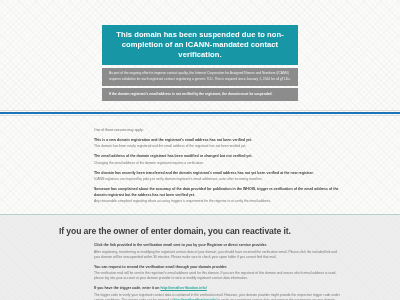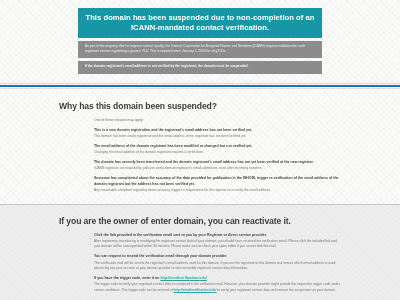--- a/index.html
+++ b/index.html
@@ -18,22 +18,22 @@
     color: #4a4a4a;
   }
   .page {
     position: relative;
     width: 400px;
     height: 300px;
   }
 
   
   .notice-wrap {
-    width: 244px;
-    margin: 8px auto 0 auto;
+    width: 196px;
+    margin: 25px auto 0 auto;
   }
   .notice-banner {
     background: #1796a6;
     color: #ffffff;
     text-align: center;
     font-size: 7.6px;
     line-height: 1.38;
     font-weight: bold;
     padding: 4.5px 6px 4.5px 6px;
     letter-spacing: 0.05px;
@@ -133,21 +133,20 @@
   </div>
 
   <div class="divider-zone">
     <div class="rule-thin"></div>
     <div class="rule-blue"></div>
     <div class="rule-thin2"></div>
   </div>
 
   <div class="section section-why">
     <div class="inner">
-      <h2 class="heading">Why has this domain been suspended?</h2>
       <p class="lede">One of these reasons may apply:</p>
 
       <div class="body-col">
         <div class="item">
           <p class="item-title">This is a new domain registration and the registrant's email address has not been verified yet.</p>
           <p class="item-text">This domain has been newly registered and the email address of the registrant has not been verified yet.</p>
         </div>
         <div class="item">
           <p class="item-title">The email address of the domain registrant has been modified or changed but not verified yet.</p>
           <p class="item-text">Changing the email address of the domain registrant requires a verification.</p>

